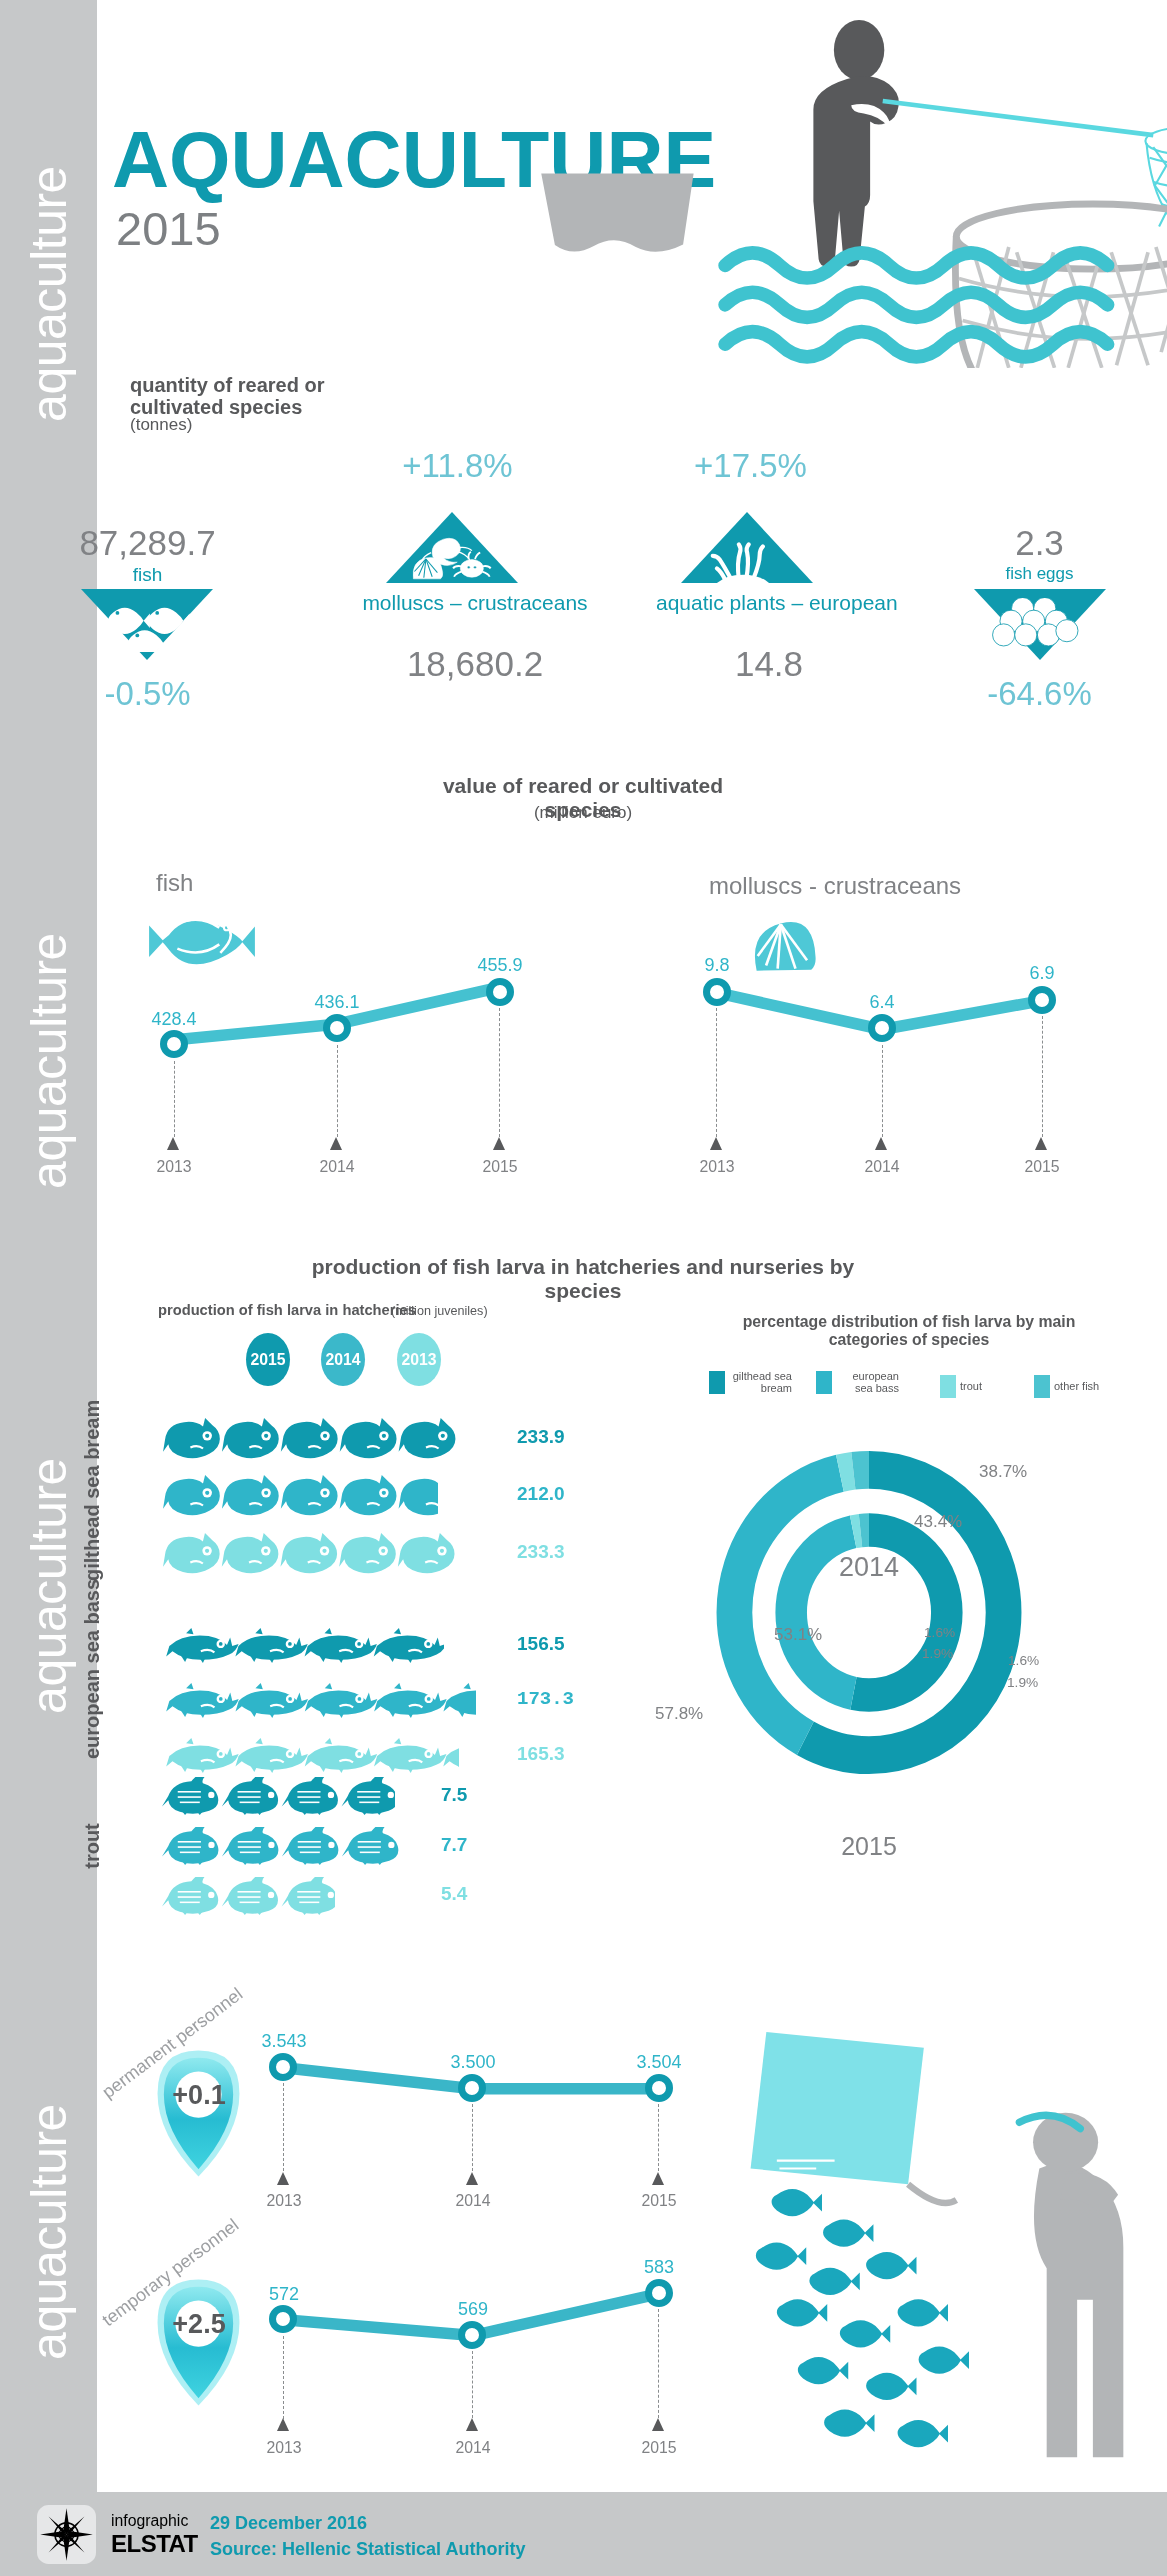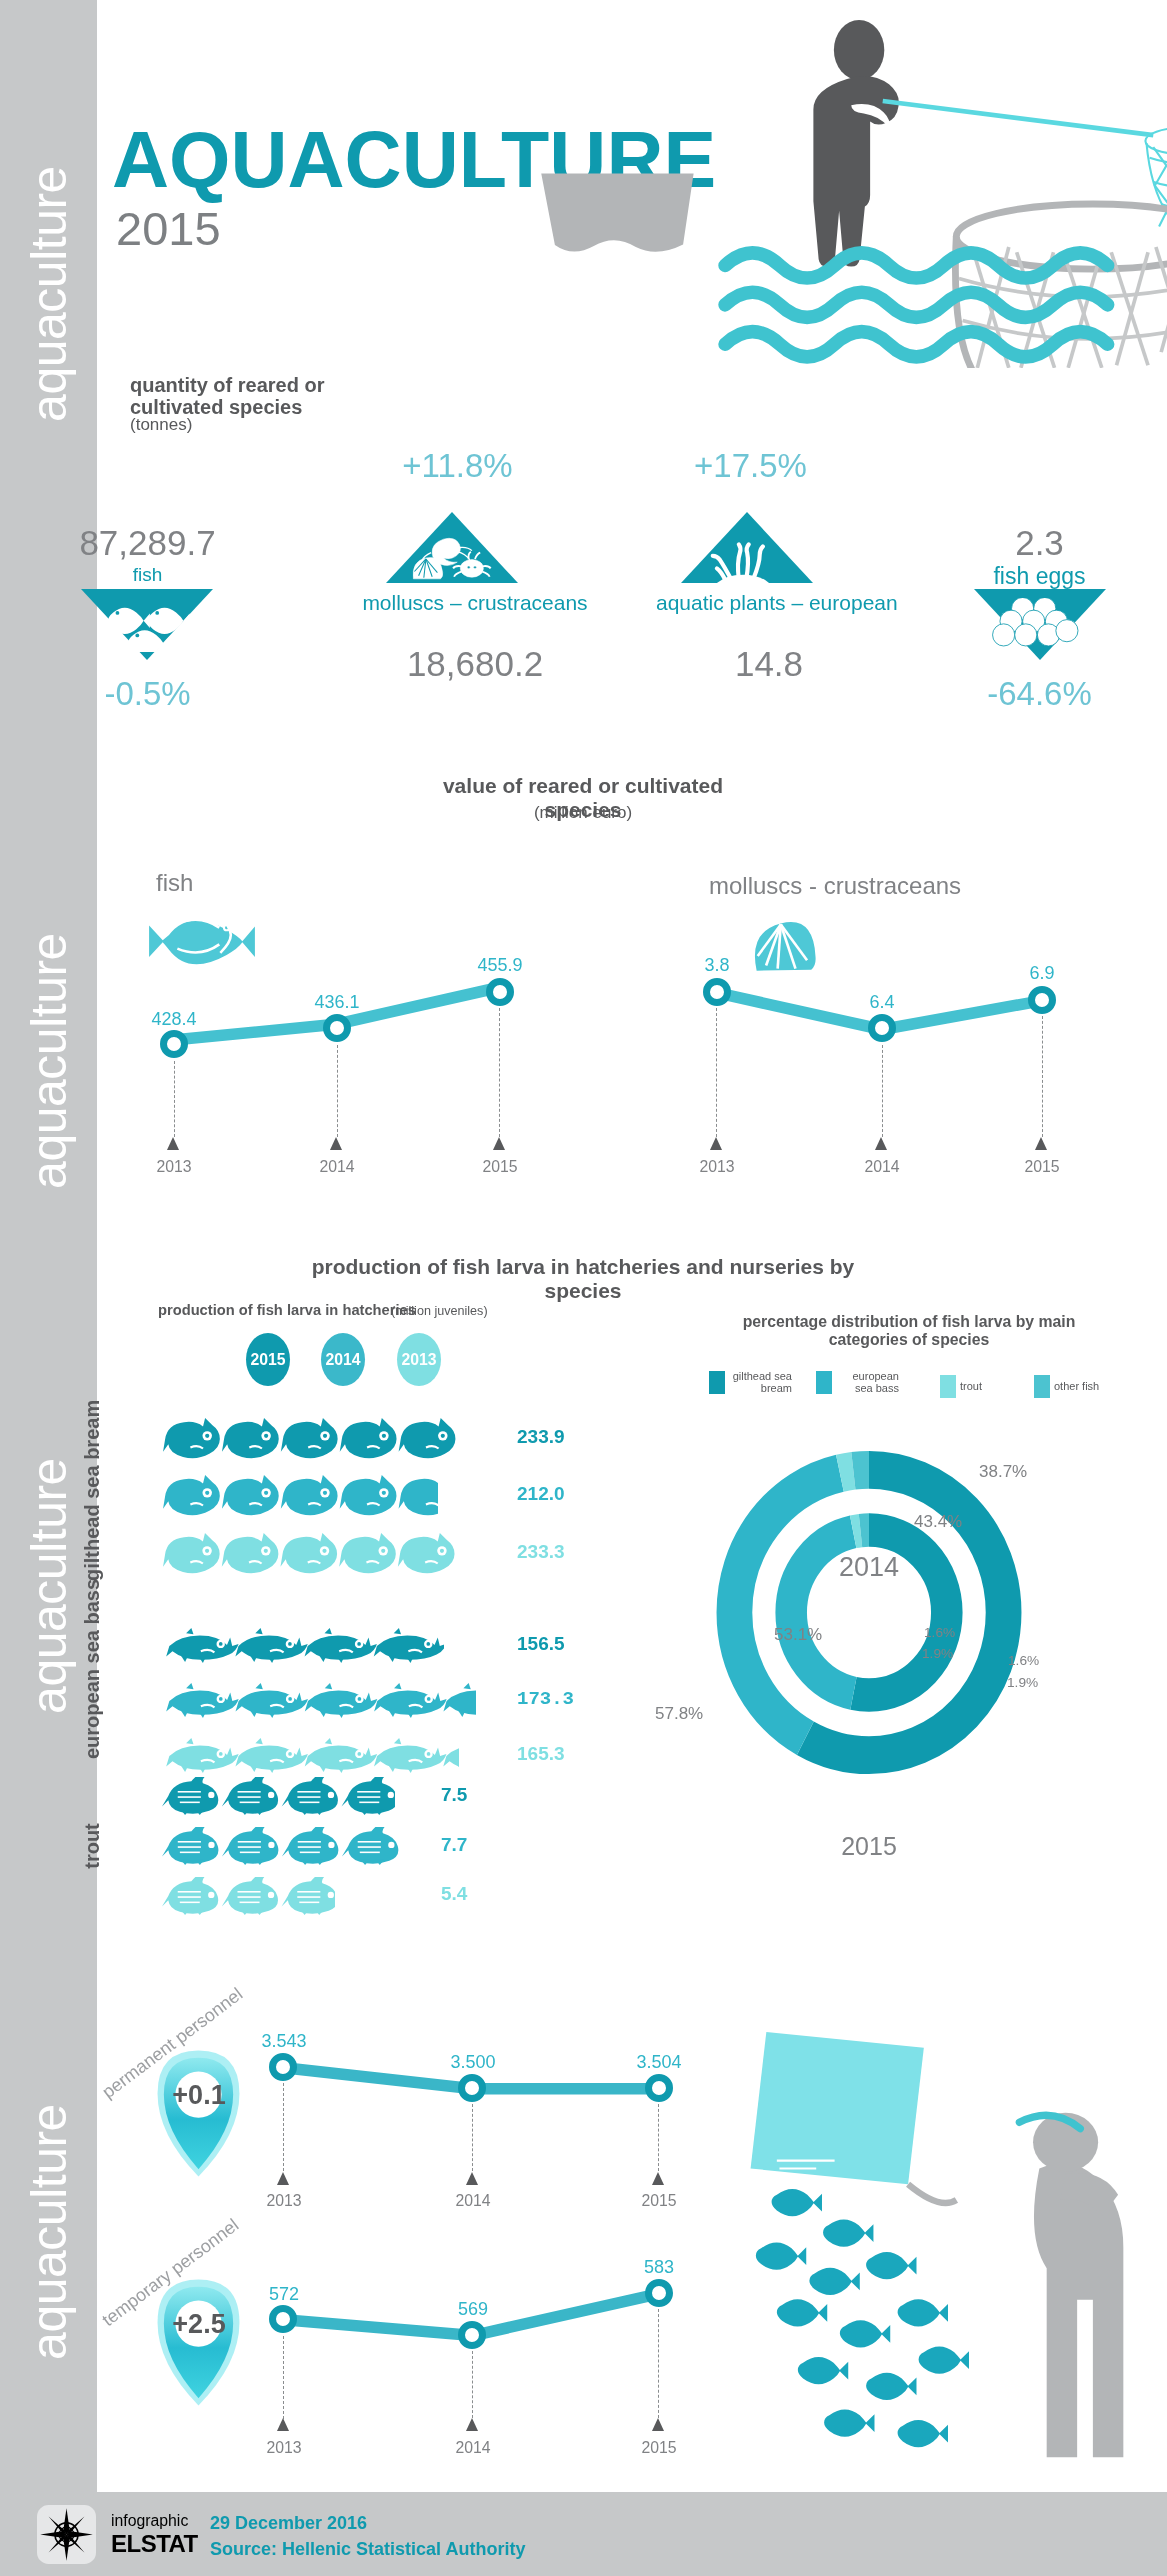--- a/index.html
+++ b/index.html
@@ -282,21 +282,21 @@
       <path d="M90 84 q12 -30 12 -46 q0 -10 6 -16"></path>
       <path d="M48 86 q-14 -26 -22 -38 q-6 -8 -14 -8"></path>
       <path d="M36 86 q-8 -16 -16 -22"></path>
     </g>
     <path d="M20 92 q18 -16 50 -16 q32 0 50 16 Z" fill="#ffffff"></path>
   </svg>
   <div class="cat-label" style="left:656px; top:591px; width:226px;">aquatic plants – european</div>
   <div class="big-num" style="left:656px; top:646px; width:226px;">14.8</div>
 
   <div class="big-num" style="left:950px; top:525px; width:179px;">2.3</div>
-  <div class="cat-label" style="left:950px; top:564px; width:179px; font-size:23px;">fish eggs</div>
+  <div class="cat-label" style="left:950px; top:564px; width:179px; font-size:17px;">fish eggs</div>
   <div class="tri-down" style="left:974px; top:589px;"></div>
   <svg class="tri-icon" style="left:992px; top:598px; width:95px; height:58px;" viewBox="0 0 180 110">
     <g fill="#ffffff" stroke="#0f9aae" stroke-width="1.6">
       <circle cx="58" cy="20" r="21"></circle>
         <circle cx="100" cy="20" r="21"></circle>
       <circle cx="36" cy="44" r="21"></circle>
         <circle cx="79" cy="44" r="21"></circle>
         <circle cx="122" cy="44" r="21"></circle>
       <circle cx="22" cy="70" r="21"></circle>
         <circle cx="64" cy="70" r="21"></circle>
@@ -351,21 +351,21 @@
         <path d="M62 20 L18 80"></path>
     </g>
   </svg>
 
   <svg style="position:absolute; left:698px; top:961px; width:389px; height:137px;" viewBox="0 0 740 260">
     <polyline points="35,60 350,130 655,75" fill="none" stroke="#45c1d0" stroke-width="22" stroke-linecap="round" stroke-linejoin="round"></polyline>
   </svg>
   <div class="node" style="left:703px; top:978px;"></div>
   <div class="node" style="left:868px; top:1014px;"></div>
   <div class="node" style="left:1028px; top:986px;"></div>
-  <div class="pt-label" style="left:675px; top:944px; width:84px;">3.8</div>
+  <div class="pt-label" style="left:675px; top:944px; width:84px;">9.8</div>
   <div class="pt-label" style="left:840px; top:981px; width:84px;">6.4</div>
   <div class="pt-label" style="left:1000px; top:952px; width:84px;">6.9</div>
   <div class="dashv" style="left:716px; top:1008px; height:129px;"></div>
   <div class="dashv" style="left:882px; top:1045px; height:92px;"></div>
   <div class="dashv" style="left:1042px; top:1016px; height:121px;"></div>
   <div class="tick-arrow" style="left:710px; top:1137px;"></div>
   <div class="tick-arrow" style="left:875px; top:1137px;"></div>
   <div class="tick-arrow" style="left:1035px; top:1137px;"></div>
   <div class="yr-label" style="left:675px; top:1158px; width:84px;">2013</div>
   <div class="yr-label" style="left:840px; top:1158px; width:84px;">2014</div>

